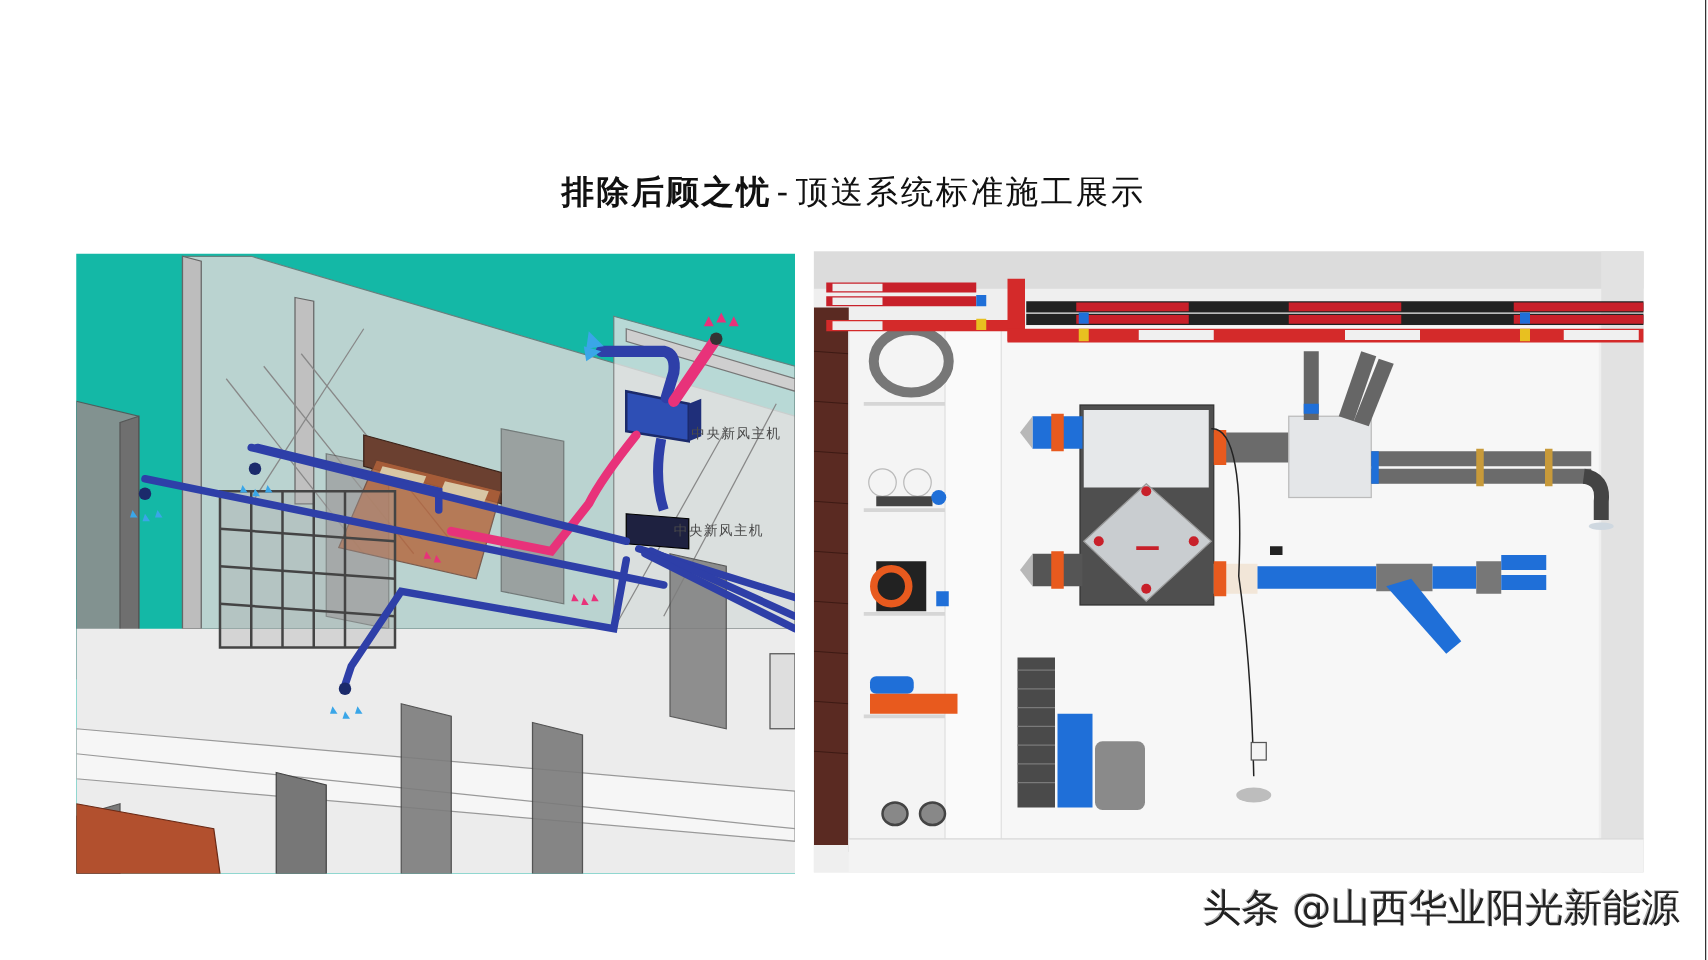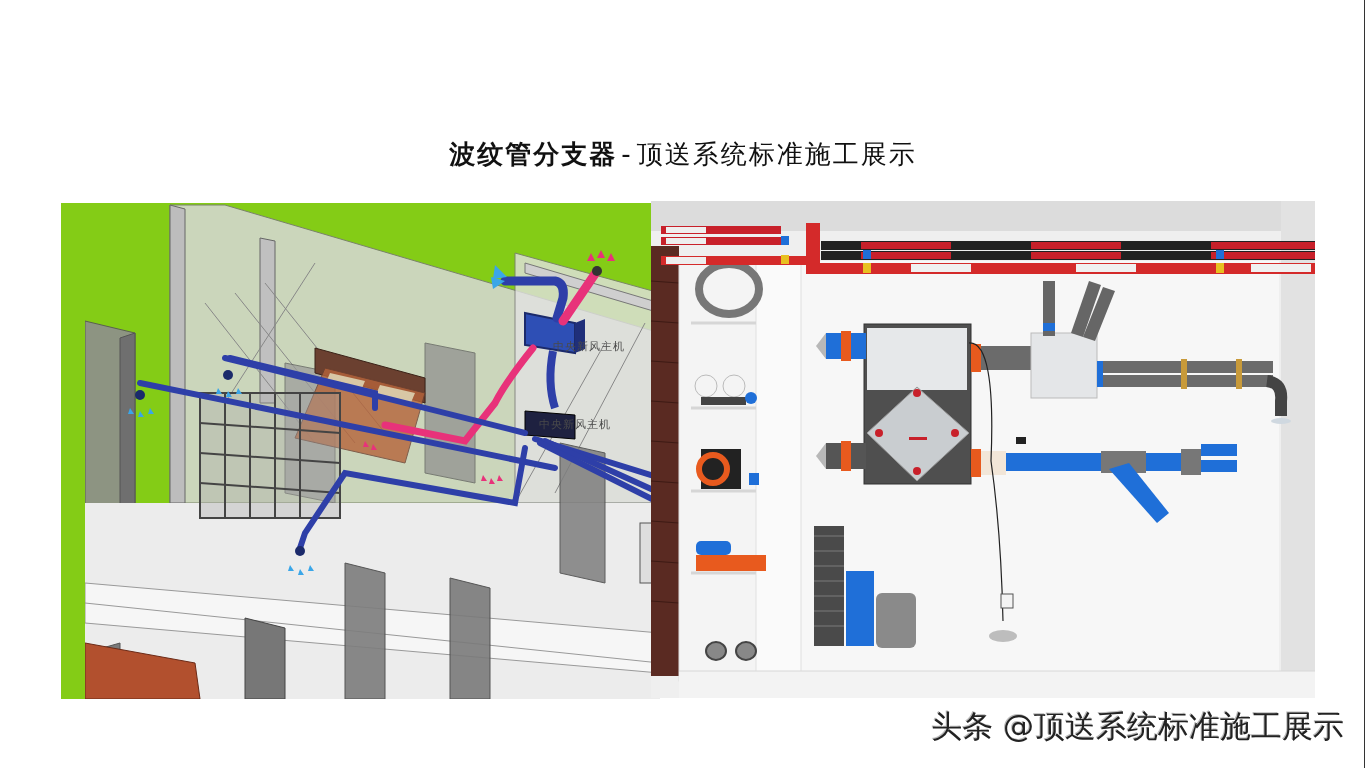--- a/index.html
+++ b/index.html
@@ -1,31 +1,31 @@
 <!DOCTYPE html>
 <html><head>
 <meta charset="utf-8">
 <style>
   html, body { margin:0; padding:0; }
   body { width:1366px; height:768px; background:#ffffff; position:relative; overflow:hidden; font-family:"DejaVu Sans","Liberation Sans",sans-serif; }
   .slide-title { position:absolute; left:0; top:137px; width:1366px; text-align:center; font-size:26px; color:#111; letter-spacing:2px; line-height:34px; white-space:nowrap; }
   .slide-title .bold { font-weight:bold; }
   .slide-title .sep { margin:0 4px; }
   .panel { position:absolute; overflow:hidden; }
-  #diagram { left:61px; top:203px; width:575px; height:496px; background:#84cc16;padding-left:24px; }
+  #diagram { left:61px; top:203px; width:575px; height:496px; background:#14b8a6; }
   #photo { left:651px; top:201px; width:664px; height:497px; background:#e9e9e9; }
   .diag-label { position:absolute; font-size:11px; color:#4a4a4a; letter-spacing:1px; white-space:nowrap; }
   .watermark { position:absolute; right:22px; top:706px; font-size:31px; color:#222; letter-spacing:0px; white-space:nowrap; text-shadow: 1px 1px 0 #fff, -1px -1px 0 #bbb; }
   .edge-line { position:absolute; right:1px; top:0; width:1px; height:768px; background:#333; }
 </style>
 </head>
 <body>
 
 <div class="slide-title">
-  <span class="bold">波纹管分支器</span><span class="sep">-</span><span>顶送系统标准施工展示</span>
+  <span class="bold">排除后顾之忧</span><span class="sep">-</span><span>顶送系统标准施工展示</span>
 </div>
 
 <div class="panel" id="diagram">
   <svg width="575" height="496" viewBox="0 0 575 496">
 
     <polygon points="85,2 140,2 575,130 575,300 85,300" fill="#d8d8d8" stroke="#777" stroke-width="1" opacity="0.85"></polygon>
     <polygon points="85,2 100,6 100,300 85,300" fill="#bdbdbd" stroke="#666" stroke-width="1"></polygon>
     <polygon points="175,35 190,38 190,200 175,200" fill="#c0c0c0" stroke="#666" stroke-width="1"></polygon>
     <polygon points="430,50 575,90 575,300 430,300" fill="#e2e2e2" stroke="#777" stroke-width="1" opacity="0.8"></polygon>
     <polygon points="440,60 575,100 575,110 440,70" fill="#cfcfcf" stroke="#777"></polygon>
@@ -264,14 +264,14 @@
     <rect x="195" y="370" width="28" height="75" fill="#1f6fd8"></rect>
     <rect x="225" y="392" width="40" height="55" rx="6" fill="#8a8a8a"></rect>
     <rect x="350" y="393" width="12" height="14" fill="#f4f4f4" stroke="#555"></rect>
     <ellipse cx="352" cy="435" rx="14" ry="6" fill="#bdbdbd"></ellipse>
 
     <rect x="28" y="470" width="636" height="27" fill="#f3f3f3"></rect>
     <line x1="28" y1="470" x2="664" y2="470" stroke="#d8d8d8"></line>
   </svg>
 </div>
 
-<div class="watermark">头条 @顶送系统标准施工展示</div>
+<div class="watermark">头条 @山西华业阳光新能源</div>
 <div class="edge-line"></div>
 
 </body></html>

